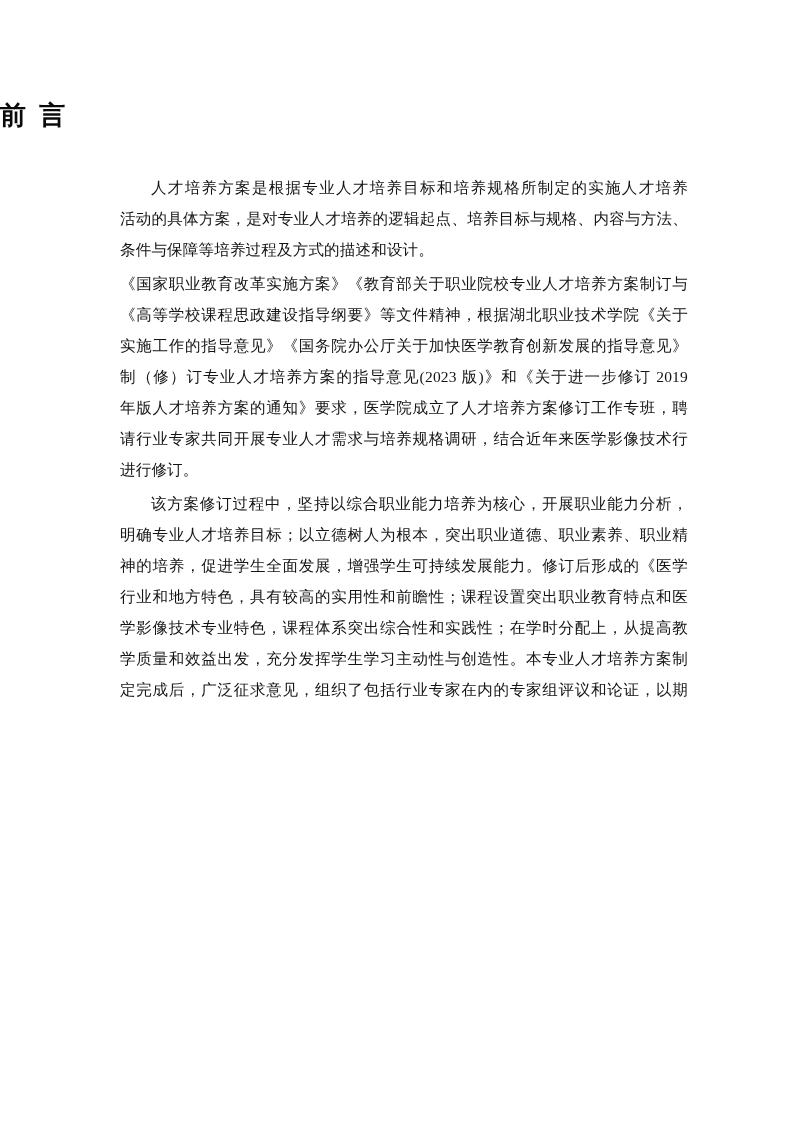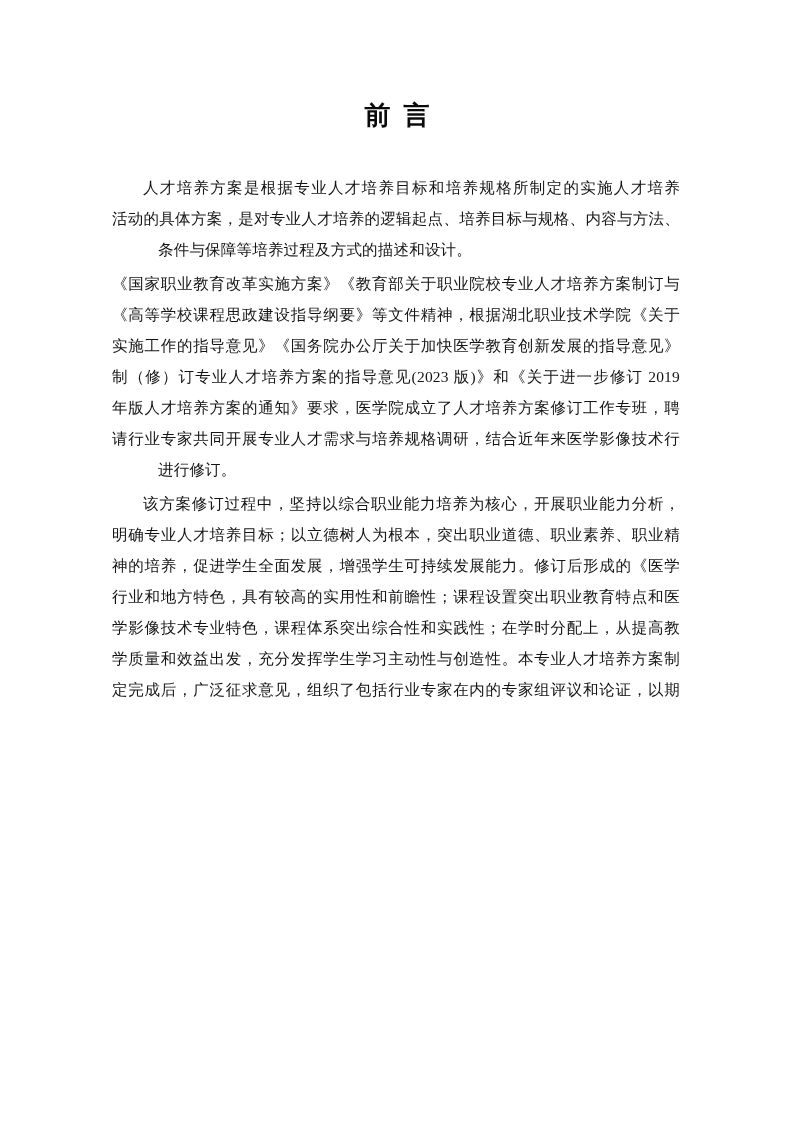--- a/index.html
+++ b/index.html
@@ -15,48 +15,47 @@
     background: #ffffff;
     color: #111111;
     overflow: hidden;
     font-family: "Liberation Serif", "DejaVu Serif", serif;
   }
   .doc-title {
     position: absolute;
     top: 98px;
     left: 0;
     width: 100%;
-    text-align: center;
     font-family: "Liberation Sans", "DejaVu Sans", sans-serif;
     font-weight: 700;
     font-size: 26px;
     line-height: 34px;
     word-spacing: 6px;
     color: #0a0a0a;
   }
   .content {
     position: absolute;
     top: 172px;
-    left: 112px;
+    left: 120px;
     width: 568px;
   }
   .paragraph { margin: 0; padding: 0; }
   .paragraph + .paragraph { margin-top: 3px; }
   .line {
     height: 31px;
     line-height: 31px;
     font-size: 15.5px;
     letter-spacing: 0.2px;
     white-space: nowrap;
     text-align: justify;
     text-align-last: justify;
     color: #141414;
   }
   .line.first { text-indent: 2em; }
-  .line.last  { text-align-last: left; margin-left: 46px; }
+  .line.last  { text-align-last: left; }
 </style>
 </head>
 <body>
 
 <div class="page">
 
   <div class="doc-title">前 言</div>
 
   <div class="content">
 

